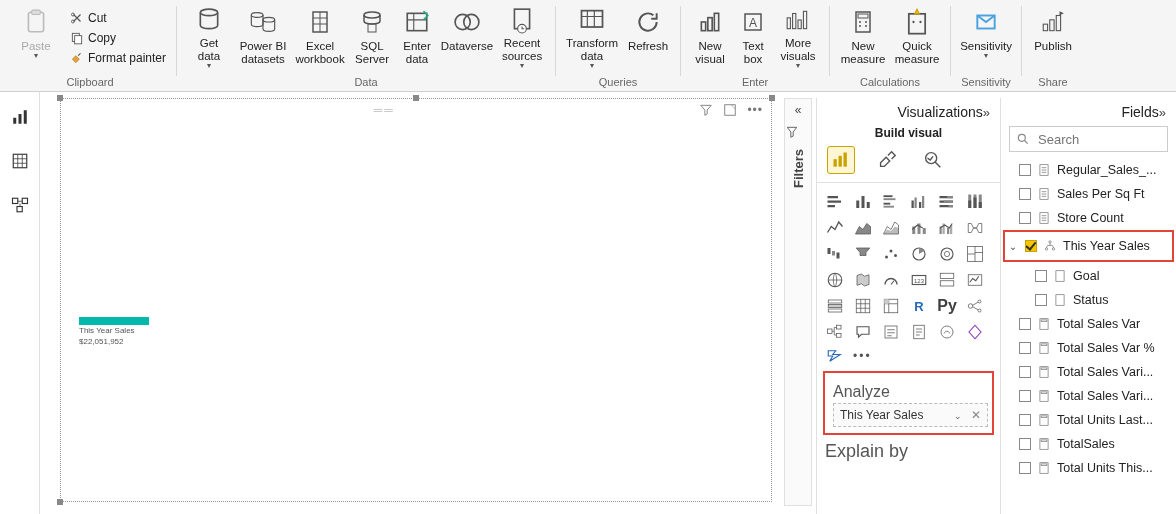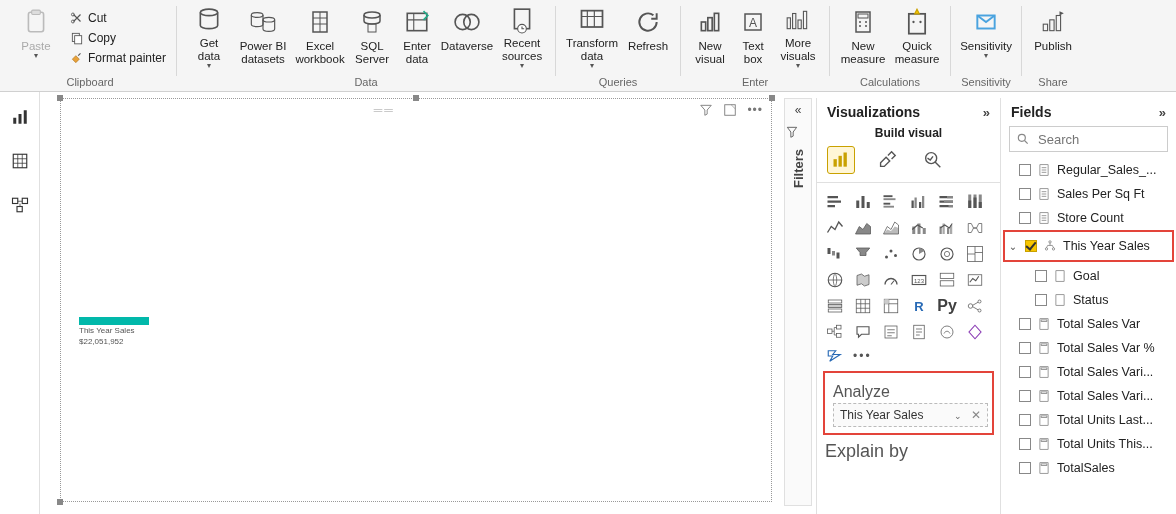--- a/index.html
+++ b/index.html
@@ -60,21 +60,21 @@
   .viz-placeholder { position:absolute; left:18px; top:218px; width:70px; }
   .viz-bar { height:8px; background:#01b8aa; }
   .viz-label { font-size:8px; color:#555; line-height:1.1; margin-top:2px;}
   .handle { position:absolute; width:6px; height:6px; background:#888;}
   
   .filters-coll { position:absolute; top:98px; left:784px; width:28px; height:408px; border:1px solid #e0e0e0; background:#fafafa; }
   .filters-coll .chev { text-align:center; padding:4px 0; color:#444; font-size:12px;}
   .filters-coll .vtext { writing-mode: vertical-rl; transform: rotate(180deg); font-weight:600; font-size:13px; color:#444; margin:6px auto;}
   
   .viz-pane { position:absolute; top:98px; left:816px; width:184px; height:416px; border-left:1px solid #e0e0e0; background:#fff; display:flex; flex-direction:column;}
-  .pane-header { display:flex; justify-content:space-between; align-items:center; padding:6px 10px 4px; font-size:14px; font-weight:700;}
+  .pane-header { display:flex; justify-content:flex-end; align-items:center; padding:6px 10px 4px; font-size:14px; font-weight:400;}
   .pane-header .chev2 { font-size:13px; color:#444;}
   .sub-hdr { font-size:12px; font-weight:600; padding:2px 10px;text-align:center;}
   .tab-row { display:flex; gap:18px; padding:4px 10px 8px; border-bottom:1px solid #e0e0e0;}
   .tab-ic { width:28px; height:28px; display:flex; align-items:center; justify-content:center; color:#555; }
   .tab-ic.active { border:1px solid #c9a100; background:#fff6d6; border-radius:3px;}
   .gallery { padding:8px 6px 4px; }
   .gallery-row { display:flex; gap:4px; margin-bottom:4px;}
   .g-item { width:24px; height:22px; display:flex; align-items:center; justify-content:center; background:#fff; color:#555; font-size:10px;}
   .g-item svg { width:20px; height:18px; }
   .gallery .more-row { display:flex; gap:8px; padding-left:2px; align-items:center; color:#555;}
@@ -831,24 +831,24 @@
           <rect x="7" y="5" width="10" height="3" fill="none" stroke="#555"></rect>
         </svg>
         <span>Total Units Last...</span>
       </div>
     <div class="field-row">
         <span class="cb"></span>
         <svg class="fld-ic" viewBox="0 0 24 24">
           <rect x="5" y="3" width="14" height="18" fill="none" stroke="#555"></rect>
           <rect x="7" y="5" width="10" height="3" fill="none" stroke="#555"></rect>
         </svg>
+        <span>TotalSales</span>
+      </div>
+    <div class="field-row">
+        <span class="cb"></span>
+        <svg class="fld-ic" viewBox="0 0 24 24">
+          <rect x="5" y="3" width="14" height="18" fill="none" stroke="#555"></rect>
+          <rect x="7" y="5" width="10" height="3" fill="none" stroke="#555"></rect>
+        </svg>
         <span>Total Units This...</span>
       </div>
-    <div class="field-row">
-        <span class="cb"></span>
-        <svg class="fld-ic" viewBox="0 0 24 24">
-          <rect x="5" y="3" width="14" height="18" fill="none" stroke="#555"></rect>
-          <rect x="7" y="5" width="10" height="3" fill="none" stroke="#555"></rect>
-        </svg>
-        <span>TotalSales</span>
-      </div>
   </div>
 </div>
 
 </body></html>

